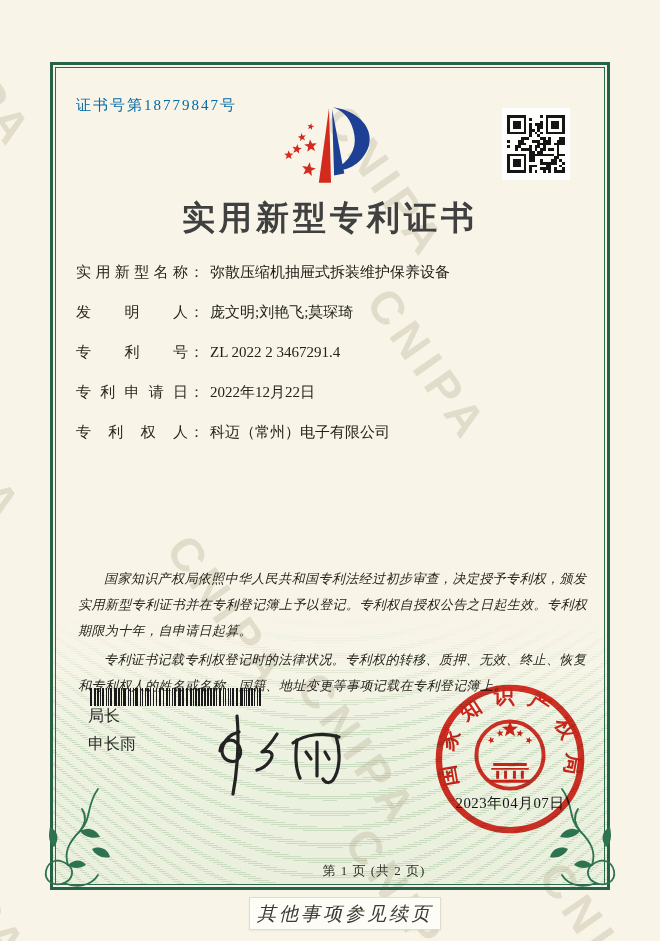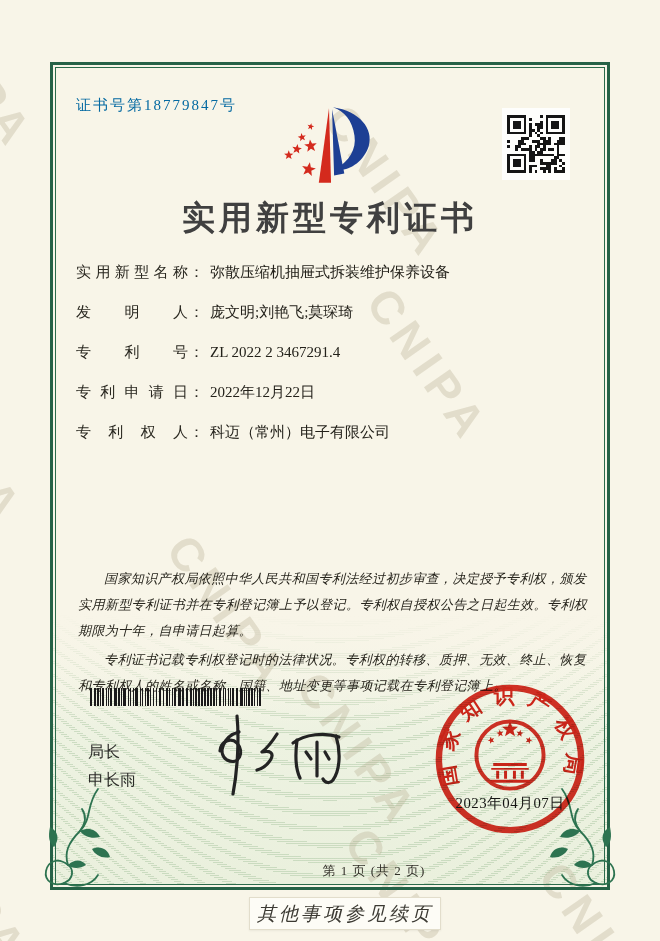--- a/index.html
+++ b/index.html
@@ -37,21 +37,21 @@
   .grant-row{display:flex;}
   .grant-first{width:270px;}
   
   .paras{position:absolute;left:78px;top:531px;width:512px;z-index:2;font-size:13px;line-height:26px;
          font-style:italic;color:#26241c;letter-spacing:0.4px;margin-top:35px;}
   .paras p{margin:0;text-indent:2em;}
   .paras p + p{margin-top:3px;}
   
   .barcode{position:absolute;left:90px;top:688px;z-index:2;}
   
-  .signer{position:absolute;left:88px;top:742px;z-index:2;font-family:"Liberation Sans","DejaVu Sans",sans-serif;
+  .signer{position:absolute;left:88px;top:706px;z-index:2;font-family:"Liberation Sans","DejaVu Sans",sans-serif;
           font-size:16px;color:#2b2b28;}
   .signer .name{margin-top:7px;}
   .signature{position:absolute;left:193px;top:710px;z-index:2;}
   
   .seal{position:absolute;left:431px;top:680px;width:158px;height:158px;z-index:5;mix-blend-mode:multiply;}
   
   .page-info{position:absolute;left:0;top:862px;width:100%;text-align:center;font-size:13px;
              letter-spacing:1px;color:#33312a;z-index:2;margin-left:44px;}
   .tab{position:absolute;left:249px;top:897px;width:190px;height:31px;background:#fdfcf6;z-index:6;
        border:1px solid #e2ddcb;box-shadow:0 1px 2px rgba(0,0,0,0.06);

